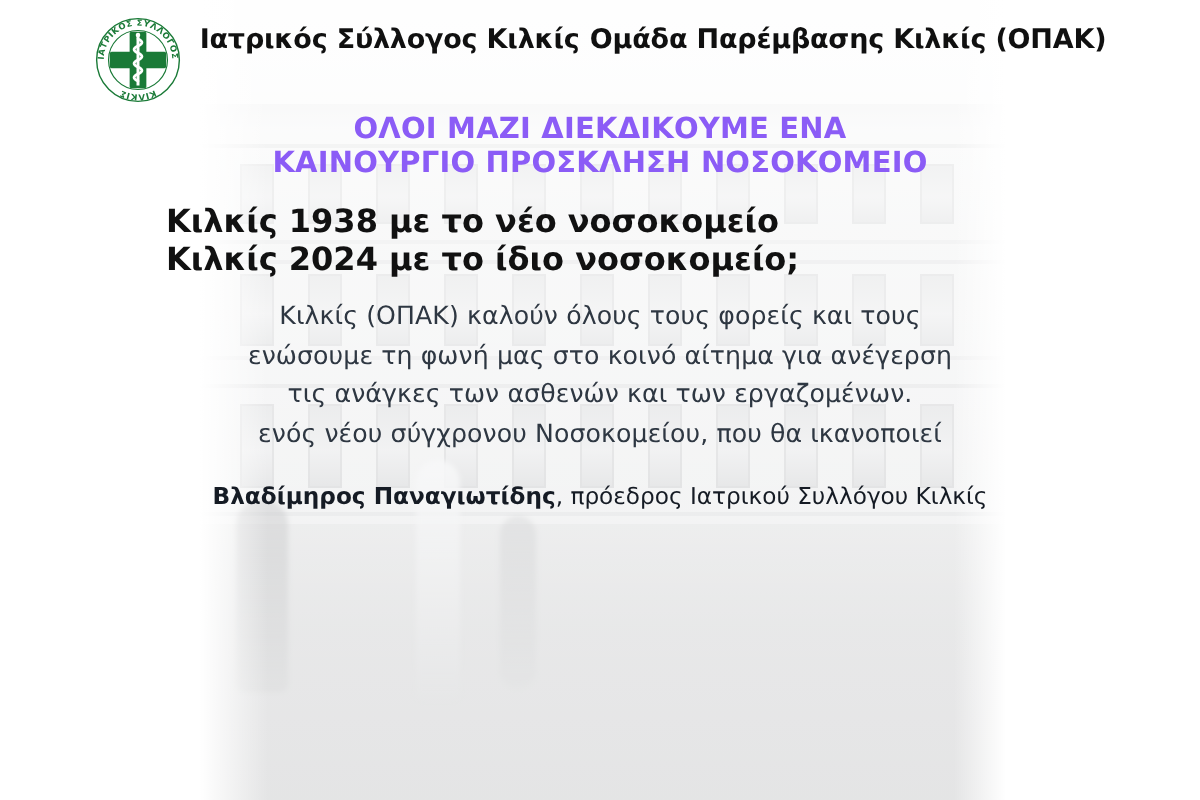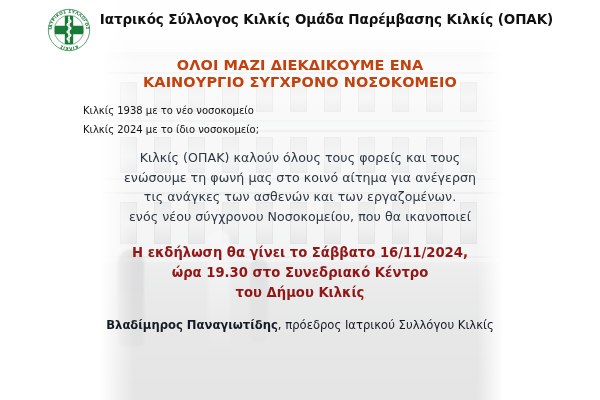--- a/index.html
+++ b/index.html
@@ -111,38 +111,38 @@
     font-size:13.5px;
     line-height:15.5px;
     color:#101010;
     letter-spacing:-.1px;
     white-space:nowrap;
   }
 
   
   #slogan{
     margin-top:5px;
-    color:#c2410c;
+    color:#8b5cf6;
     font-weight:bold;
     font-size:14.5px;
     line-height:16.5px;
     letter-spacing:.1px;
   }
   #slogan .s-line{display:block;white-space:nowrap;}
 
   
   #compare{
     margin-top:11px;
     text-align:left;
     padding-left:37px;
   }
   #compare .c-line{
     display:block;
-    font-weight:normal;
-    font-size:10px;
+    font-weight:bold;
+    font-size:16px;
     line-height:19px;
     color:#111111;
   }
 
   
   #invite-title{
     margin-top:10px;
     font-size:21px;
     font-weight:bold;
     color:#1d2a3d;
@@ -277,41 +277,36 @@
       </span>
 
       <span id="org-names">
         <span class="org-line">Ιατρικός Σύλλογος Κιλκίς</span>
         <span class="org-line">Ομάδα Παρέμβασης Κιλκίς (ΟΠΑΚ)</span>
       </span>
     </div>
 
     <div id="slogan">
       <span class="s-line">ΟΛΟΙ ΜΑΖΙ ΔΙΕΚΔΙΚΟΥΜΕ ΕΝΑ</span>
-      <span class="s-line">ΚΑΙΝΟΥΡΓΙΟ ΣΥΓΧΡΟΝΟ ΝΟΣΟΚΟΜΕΙΟ</span>
+      <span class="s-line">ΚΑΙΝΟΥΡΓΙΟ ΠΡΟΣΚΛΗΣΗ ΝΟΣΟΚΟΜΕΙΟ</span>
     </div>
 
     <div id="compare">
       <span class="c-line">Κιλκίς 1938 με το νέο νοσοκομείο</span>
       <span class="c-line">Κιλκίς 2024 με το ίδιο νοσοκομείο;</span>
     </div>
 
 
     <div id="body-text">
       <span class="b-line">Κιλκίς (ΟΠΑΚ) καλούν όλους τους φορείς και τους</span>
       <span class="b-line">ενώσουμε τη φωνή μας στο κοινό αίτημα για ανέγερση</span>
       <span class="b-line">τις ανάγκες των ασθενών και των εργαζομένων.</span>
       <span class="b-line">ενός νέου σύγχρονου Νοσοκομείου, που θα ικανοποιεί</span>
     </div>
 
-    <div id="event-details">
-      <span class="e-line">Η εκδήλωση θα γίνει το Σάββατο 16/11/2024,</span>
-      <span class="e-line">ώρα 19.30 στο Συνεδριακό Κέντρο</span>
-      <span class="e-line">του Δήμου Κιλκίς</span>
-    </div>
 
     <div id="signatures">
       <span class="sig-line">
         <span class="sig-name">Βλαδίμηρος Παναγιωτίδης</span><span class="sig-role">, πρόεδρος Ιατρικού Συλλόγου Κιλκίς</span>
       </span>
 
     </div>
 
   </div>
 </div>

